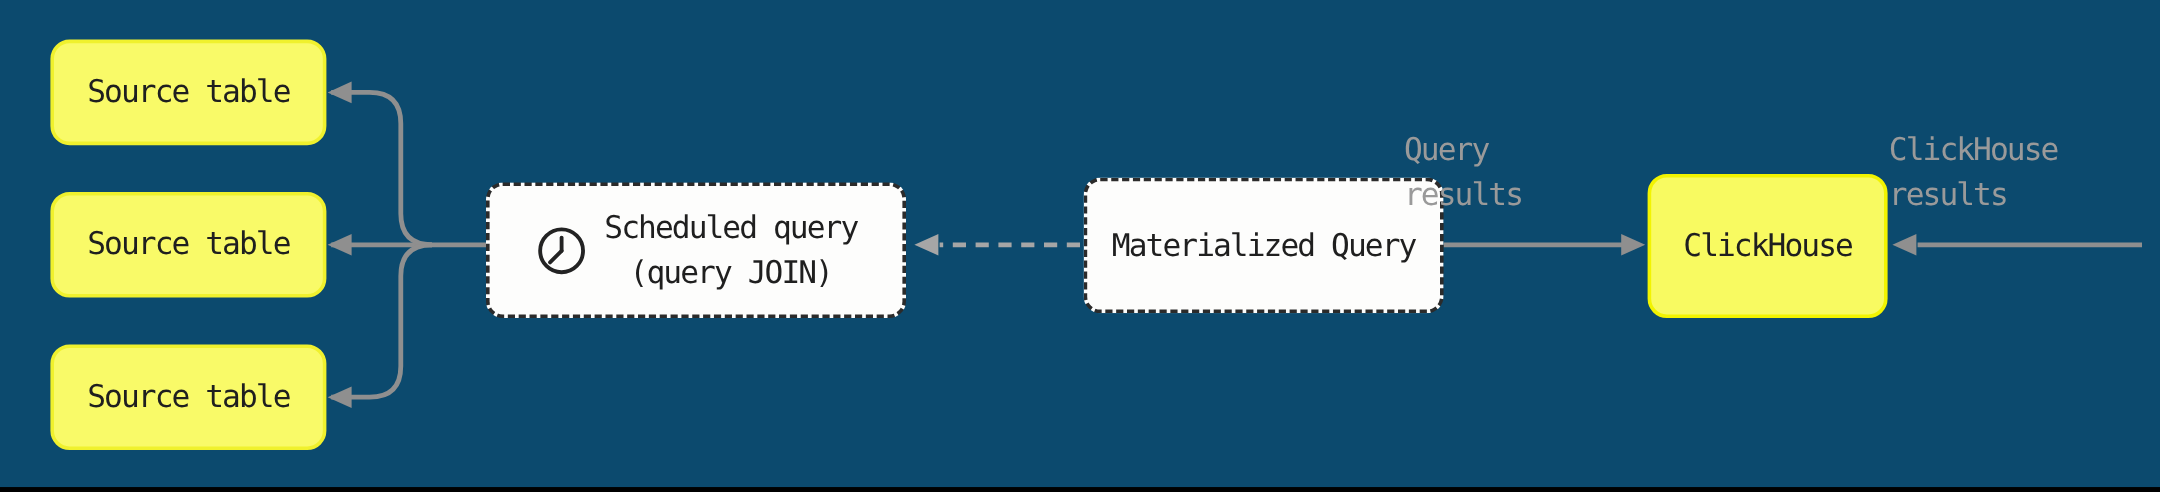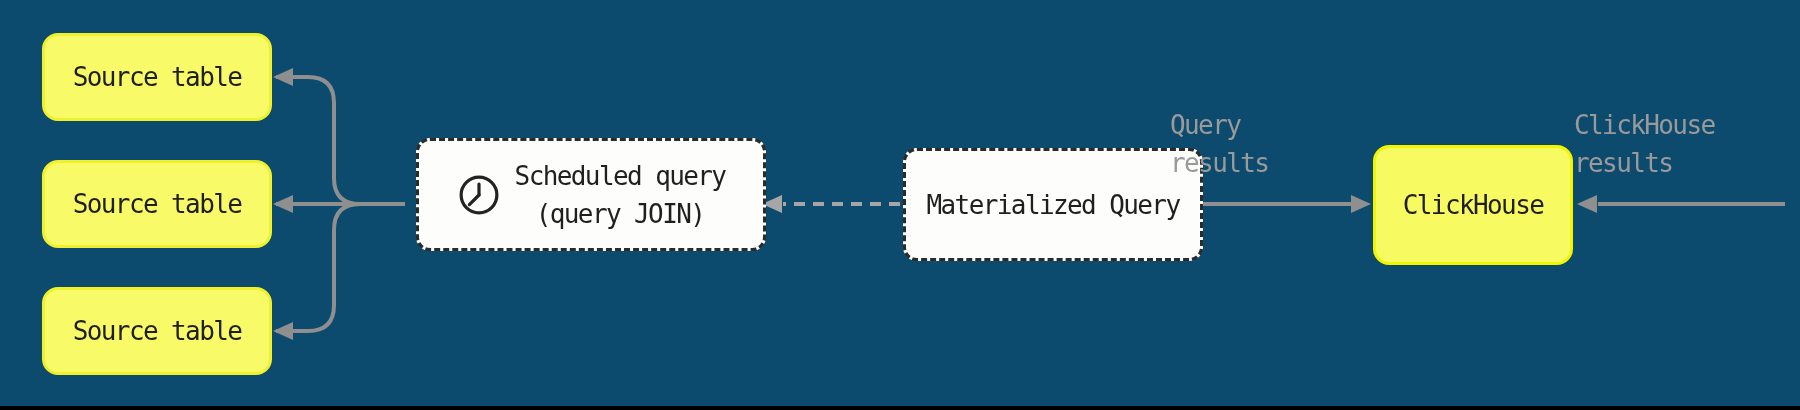--- a/index.html
+++ b/index.html
@@ -40,21 +40,21 @@
     border-radius: 16px;
   }
   .node-white {
     background: #FDFDFC;
     border: 3px dashed #2B2B2B;
     border-radius: 14px;
   }
   .src-1 { left: 42px;  top: 33px;  width: 230px; height: 88px; }
   .src-2 { left: 42px;  top: 160px; width: 230px; height: 88px; }
   .src-3 { left: 42px;  top: 287px; width: 230px; height: 88px; }
-  .sched { left: 405px; top: 138px; width: 350px; height: 113px; gap: 14px; margin-left: 11px; }
+  .sched { left: 405px; top: 152px; width: 350px; height: 113px; gap: 14px; }
   .mv    { left: 903px; top: 148px; width: 300px; height: 113px; }
   .ch    { left: 1373px; top: 145px; width: 200px; height: 120px; background: #F8FA61; border-color: #F2F400; }
   .clock {
     width: 44px;
     height: 44px;
     flex: 0 0 auto;
     display: block;
   }
   .edge-label {
     position: absolute;

